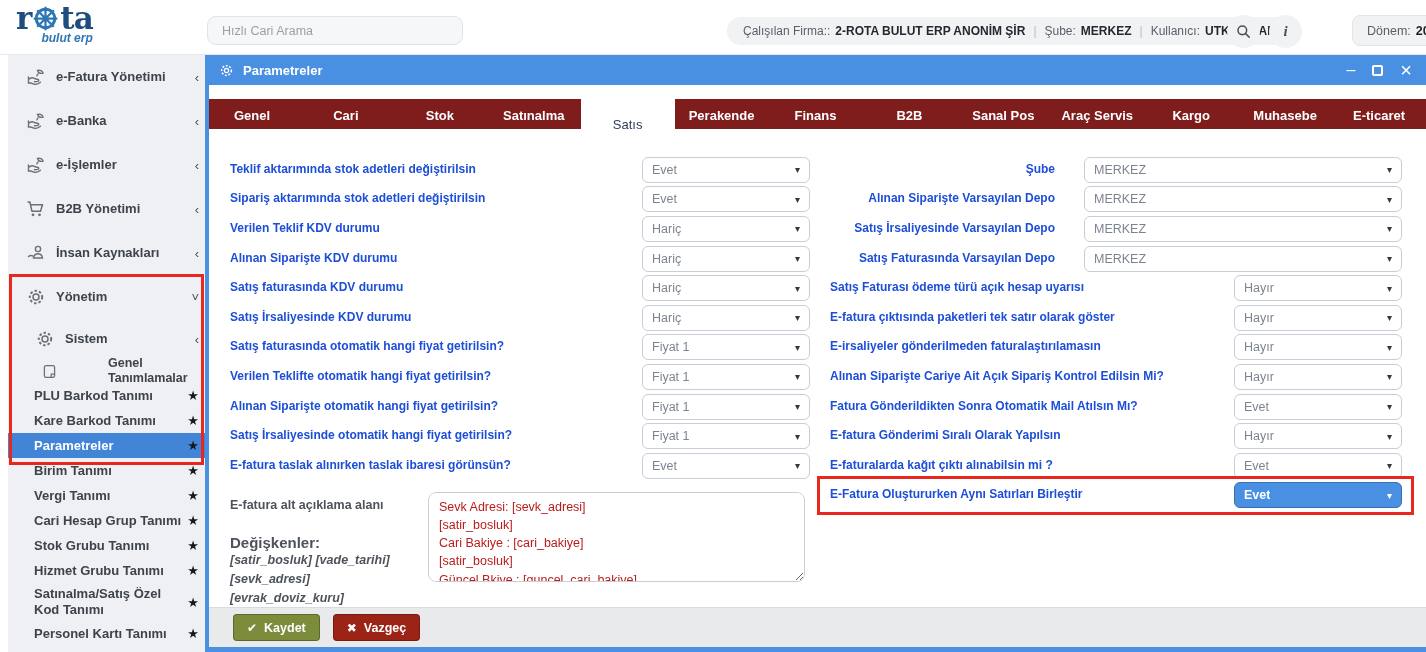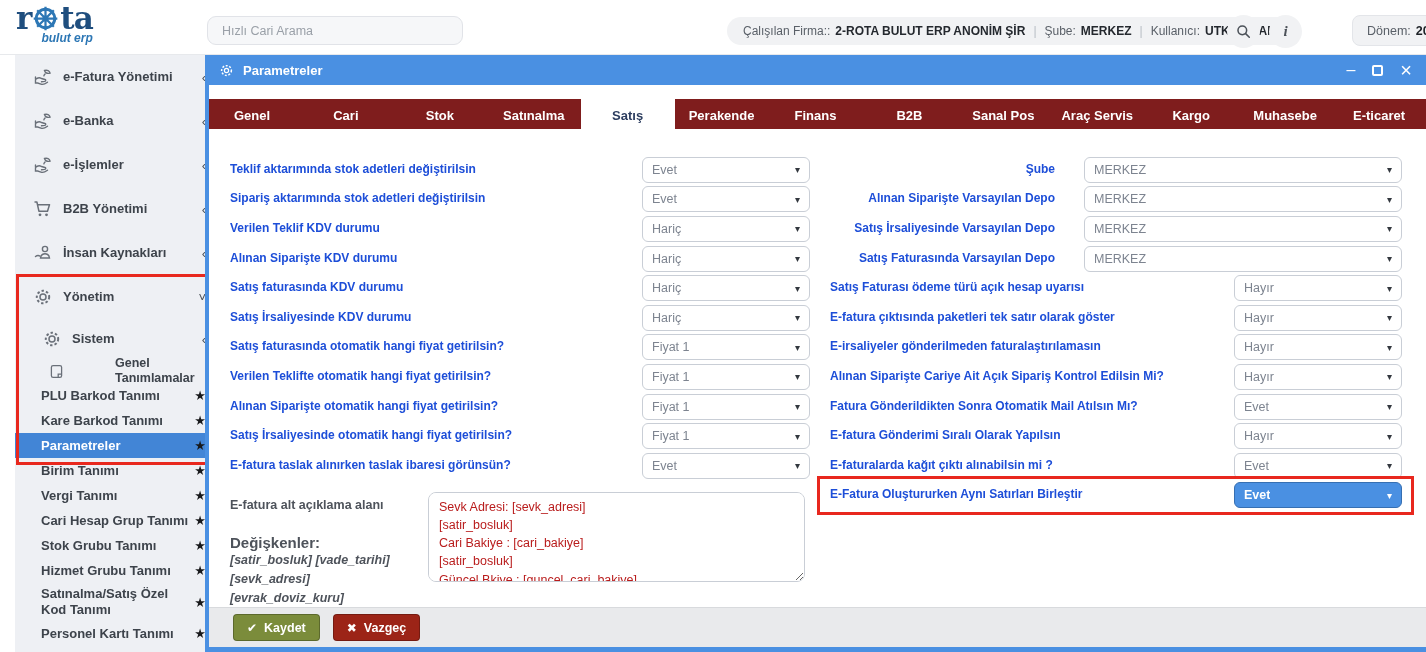--- a/index.html
+++ b/index.html
@@ -25,21 +25,21 @@
   .firmpill .sep{color:#b9bec5;margin:0 3px;}
   .circlebtn{position:absolute;top:15px;width:33px;height:33px;border-radius:50%;background:#f1f2f4;
              display:flex;align-items:center;justify-content:center;cursor:pointer;color:#4b5158;}
   .circlebtn.search{left:1227px;}
   .circlebtn.info{left:1269px;font-family:"Liberation Serif",serif;font-style:italic;font-weight:700;font-size:15px;}
   .periodbox{position:absolute;left:1352px;top:15px;height:31px;background:#f1f2f4;border:1px solid #e3e5e9;
              border-radius:8px;display:flex;align-items:center;padding:0 14px;font-size:12.5px;color:#5a6068;gap:5px;cursor:pointer;}
   .periodbox b{color:#1d2126;font-weight:700;}
 
   
-  .sidebar{position:absolute;left:15px;top:55px;width:205px;height:597px;background:#eef0f4;z-index:1;}
+  .sidebar{position:absolute;left:8px;top:55px;width:205px;height:597px;background:#eef0f4;z-index:1;}
   .sitem{display:flex;align-items:center;padding:0 14px 0 18px;color:#3d434b;cursor:pointer;position:relative;}
   .sitem .icon{width:20px;height:20px;margin-right:10px;color:#6a7079;flex:0 0 auto;}
   .sitem .slabel{font-size:13px;font-weight:700;line-height:1.2;}
   .sitem .right{margin-left:auto;display:flex;align-items:center;}
   .sitem .chev{color:#4b5158;font-size:13px;}
   .sitem .star-icon{display:none;font-size:13px;color:#17181a;cursor:pointer;}
   .sitem.star .star-icon{display:inline;}
   .sitem.top{height:44px;}
   .sitem.sub{height:40px;padding-left:27px;}
   .sitem.sub2{height:24px;padding-left:33px;gap:42px;}
@@ -61,21 +61,21 @@
   .titlebar{position:absolute;left:0;top:0;width:100%;height:30px;background:#4a90e2;display:flex;
             align-items:center;padding:0 14px;gap:9px;color:#fff;}
   .titlebar .dtitle{font-size:13px;font-weight:600;}
   .gear-svg{width:15px;height:15px;color:#fff;}
   .winbtns{margin-left:auto;display:flex;align-items:center;gap:17px;}
   .winbtn{color:#fff;font-size:16px;line-height:1;cursor:pointer;display:flex;align-items:center;justify-content:center;}
   .maxbox{width:11px;height:11px;border:2px solid #fff;border-radius:2px;}
   .tabs{position:absolute;left:0;top:44px;width:100%;height:33px;background:#7f1d1d;display:flex;}
   .tab{flex:1;display:flex;align-items:center;justify-content:center;color:#fff;font-size:13px;
        font-weight:600;cursor:pointer;white-space:nowrap;}
-  .tab.active{background:#fff;color:#2d3e60;font-weight:700;}
+  .tab.active{background:#fff;color:#2d3e60;font-weight:400;align-items:flex-end;}
   .dlg-content{position:absolute;left:0;top:74px;right:0;bottom:45px;background:#fff;}
 
   .form-left{position:absolute;left:25px;top:26px;width:580px;}
   .form-right{position:absolute;left:625px;top:26px;width:572px;}
   .frow{display:flex;align-items:center;height:29.6px;}
   .flabel{flex:1;font-size:12px;font-weight:700;color:#1d4ed8;padding-right:10px;line-height:1.15;}
   .select{width:168px;height:26px;border:1px solid #c9ced6;border-radius:6px;background:#fff;display:flex;
           align-items:center;padding:0 9px;font-size:12.5px;color:#7d8490;cursor:pointer;flex:0 0 auto;}
   .select .val{overflow:hidden;white-space:nowrap;}
   .select .caret{margin-left:auto;color:#33383f;font-size:10px;}

